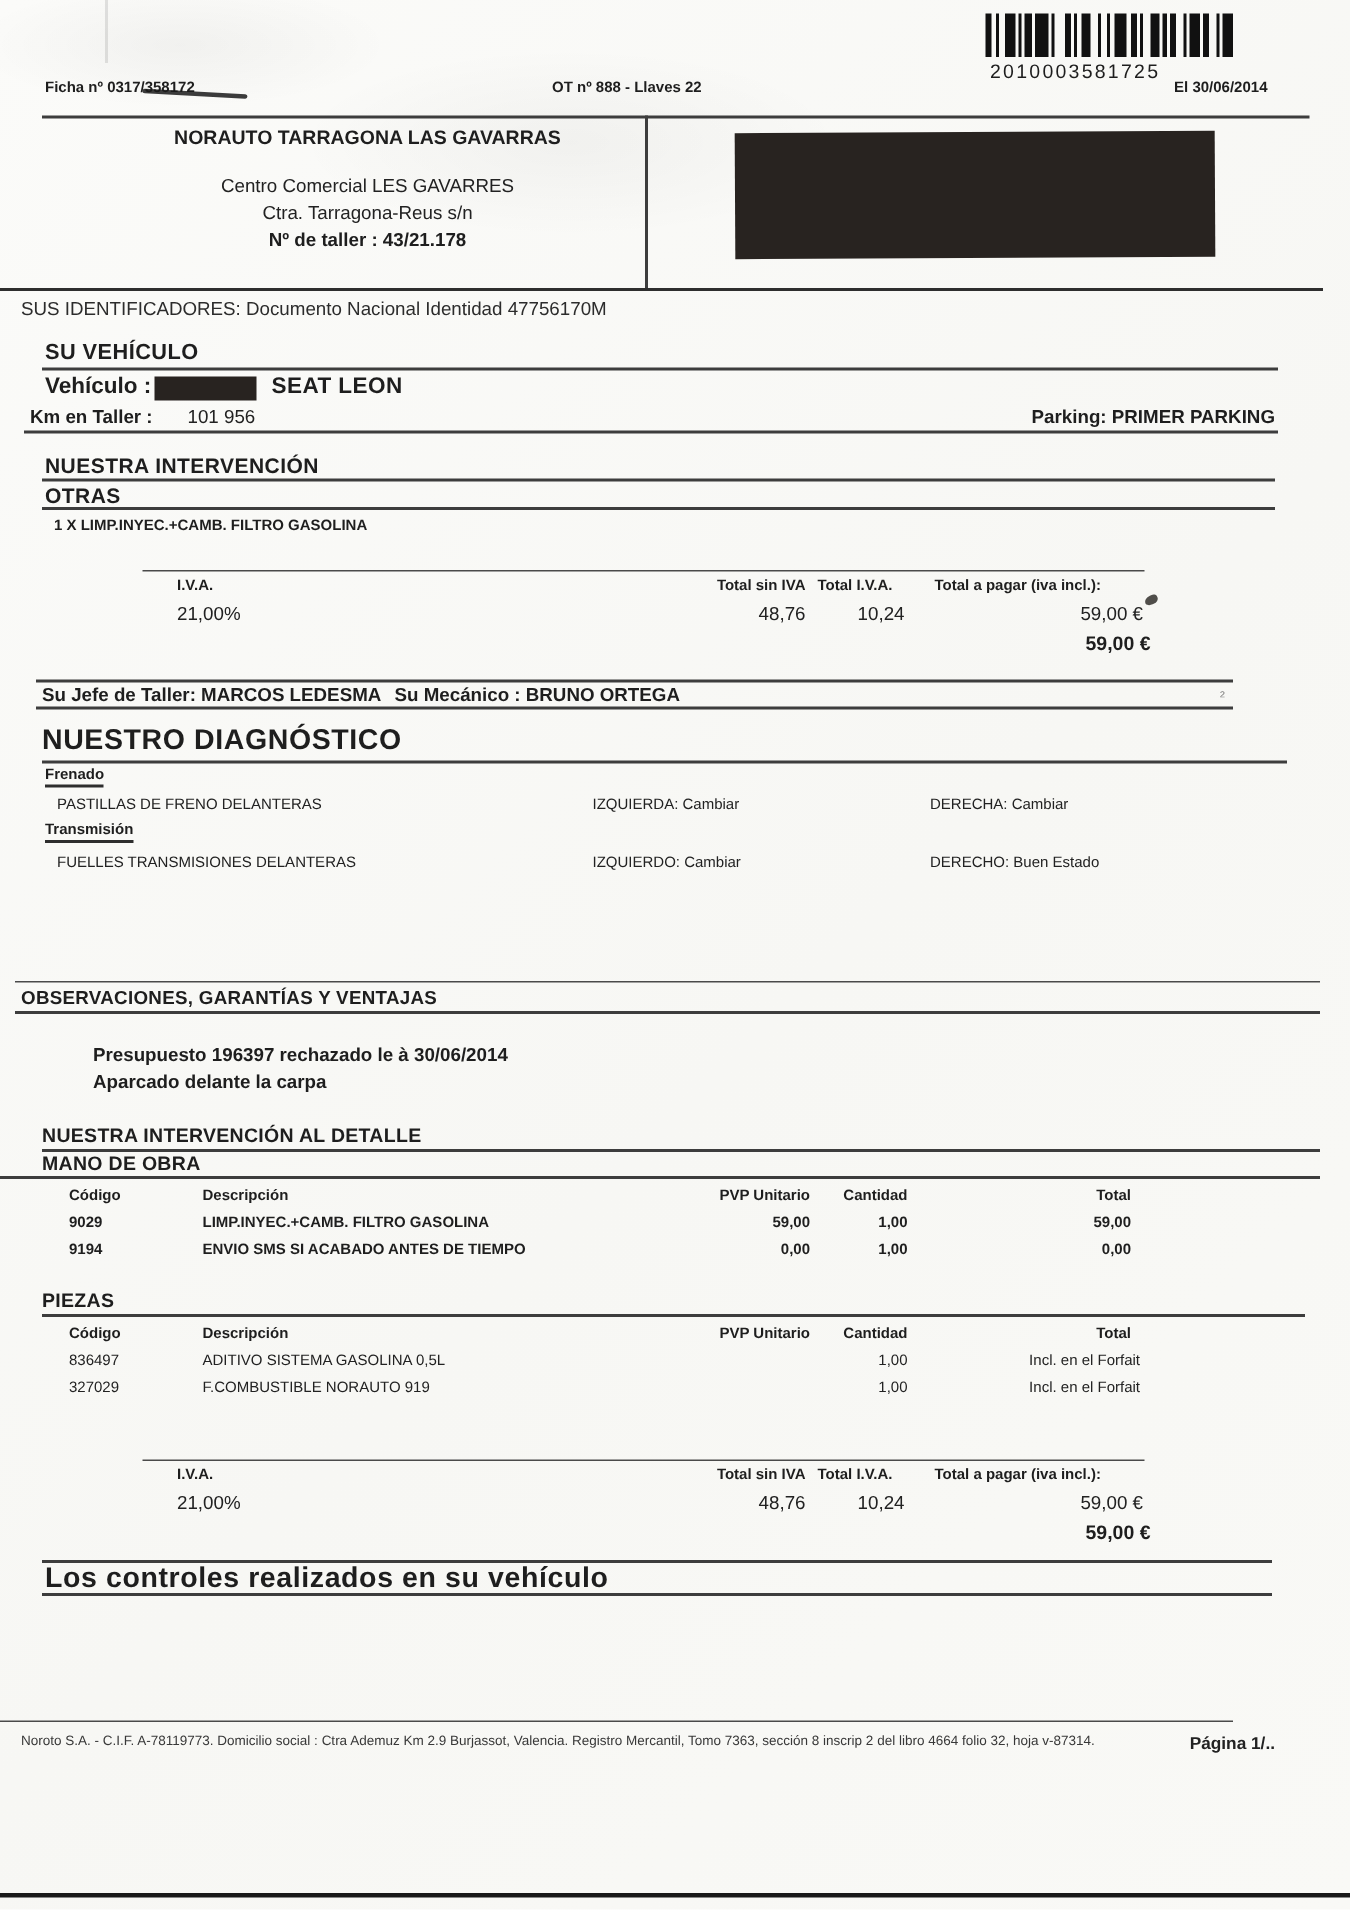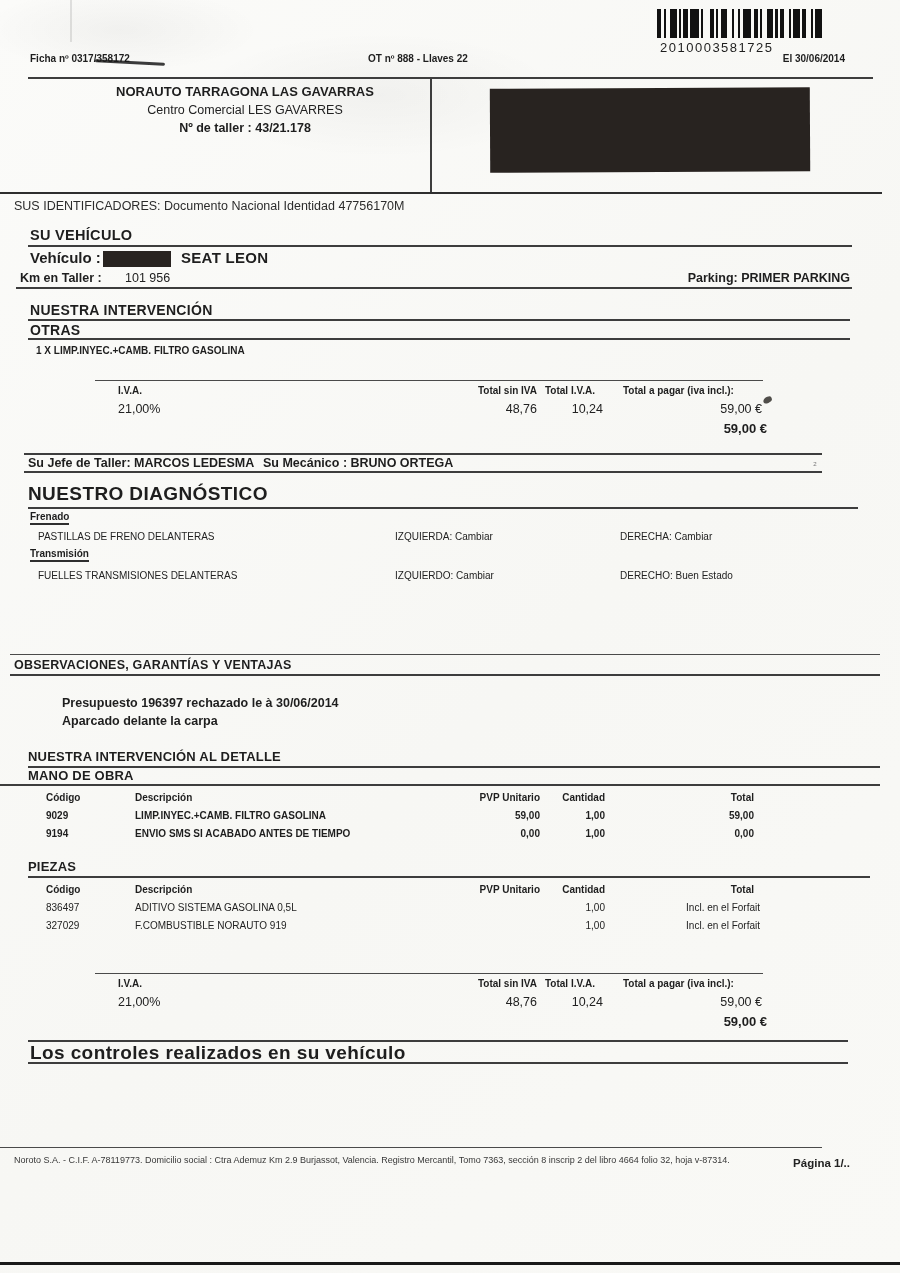--- a/index.html
+++ b/index.html
@@ -86,22 +86,23 @@
 <div class="abs b t12 ink" style="left:30px;top:53px;">Ficha nº 0317/358172</div>
 <div class="artifact" style="left:95px;top:61px;width:70px;height:3px;background:#1a1a1a;border-radius:2px;transform:rotate(3deg);opacity:.85;"></div>
 <div class="abs b t12 ink" style="left:368px;top:53px;">OT nº 888 - Llaves 22</div>
 <div class="abs b t12 ink right" style="left:745px;top:53px;width:100px;">El 30/06/2014</div>
 
 <div class="hline" style="left:28px;top:77px;width:845px;"></div>
 <div class="abs" style="left:430px;top:77px;width:2px;height:116px;background:#3d3d3d;"></div>
 <div class="hline" style="left:0px;top:192px;width:882px;background:#2e2e2e;"></div>
 
 <div class="abs" style="left:60px;top:84px;width:370px;text-align:center;">
-  <div class="b t13 ink" style="margin-bottom:4px;">NORAUTO TARRAGONA LAS GAVARRAS</div>
+  <div class="b t13 ink" style="margin-bottom:18px;">NORAUTO TARRAGONA LAS GAVARRAS</div>
   <div class="t125" style="margin-bottom:4px;">Centro Comercial LES GAVARRES</div>
+  <div class="t125" style="margin-bottom:4px;">Ctra. Tarragona-Reus s/n</div>
   <div class="b t125 ink">Nº de taller : 43/21.178</div>
 </div>
 
 <div class="redact" style="left:490px;top:88px;width:320px;height:84px;transform:rotate(-0.3deg);"></div>
 
 <div class="abs t125" style="left:14px;top:199px;color:#2c2c2c;">SUS IDENTIFICADORES: Documento Nacional Identidad 47756170M</div>
 
 <div class="abs b ink" style="left:30px;top:227px;font-size:14.5px;letter-spacing:.3px;">SU VEHÍCULO</div>
 <div class="hline" style="left:28px;top:245px;width:824px;"></div>
 

